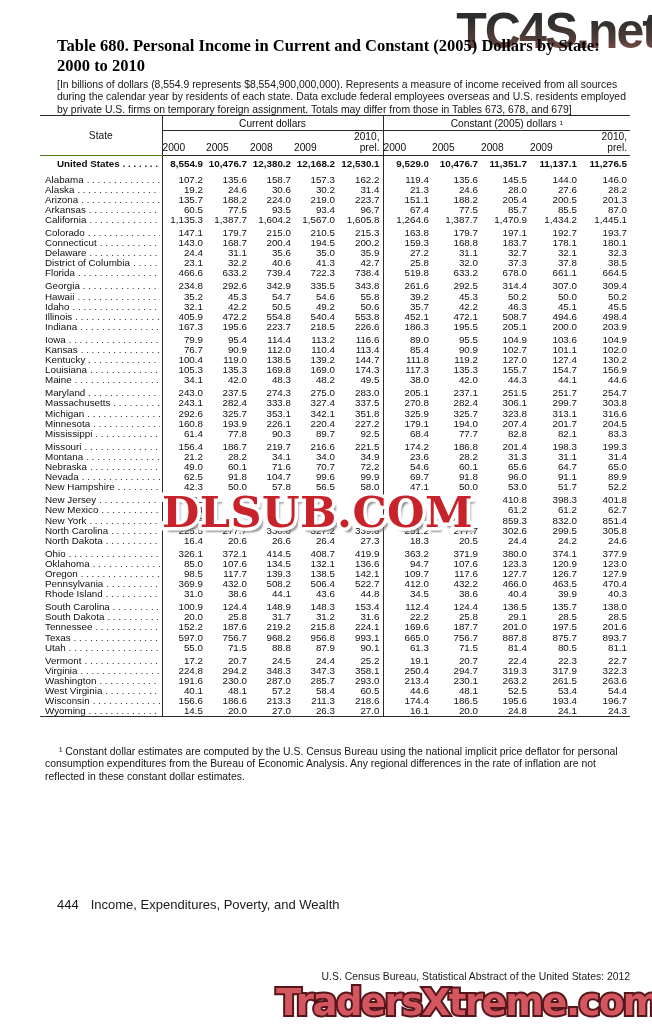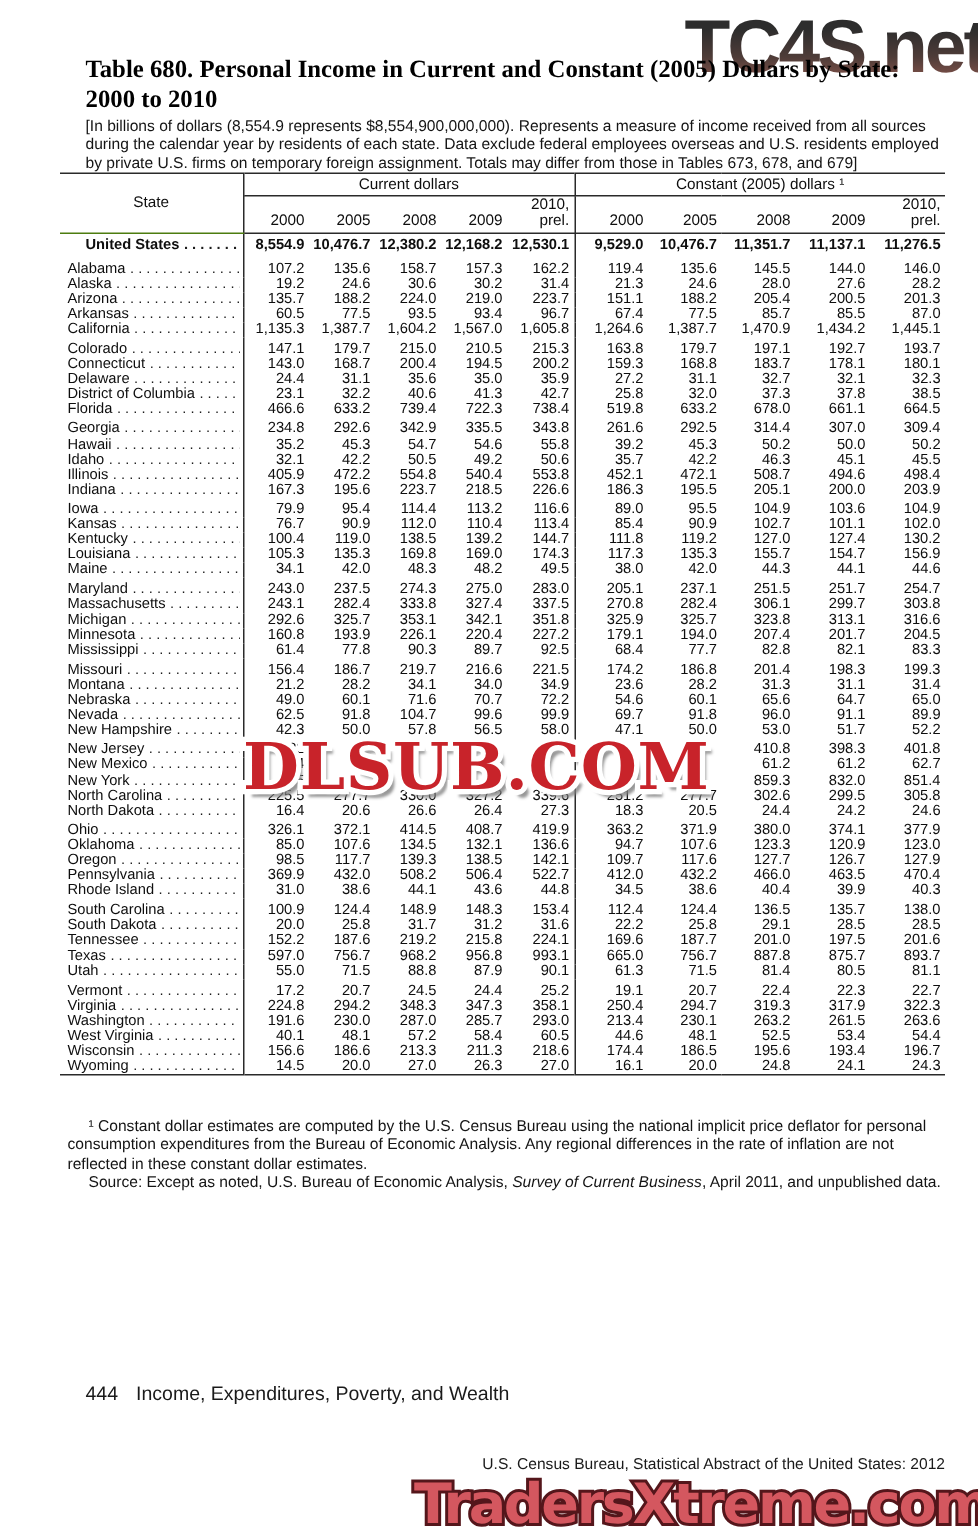--- a/index.html
+++ b/index.html
@@ -24,36 +24,36 @@
   table.inc {
     position:absolute; left:40px; top:115px; width:590px;
     border-collapse:collapse; table-layout:fixed;
     font-size:9.8px; color:#0e0e0e;
     border-top:1px solid #2a2a2a; border-bottom:1px solid #2a2a2a;
   }
   .vr { border-right:1px solid #2a2a2a; }
   th { font-weight:normal; }
   .state-h { text-align:center; vertical-align:middle; font-size:10.2px; border-bottom:1px solid #4d7c0f; }
   .gh { text-align:center; font-size:10.2px; padding:2px 0 1px 0; border-bottom:1px solid #2a2a2a; }
-  .yr { text-align:right; font-size:10.2px; vertical-align:bottom; padding:1px 3px 2px 0; border-bottom:1px solid #2a2a2a; }
+  .yr { text-align:left; font-size:10.2px; vertical-align:bottom; padding:1px 3px 2px 0; border-bottom:1px solid #2a2a2a; }
   .yr.last { text-align:right; white-space:pre-line; line-height:1.05; }
   td.num { text-align:right; padding:0 3px 0 0; line-height:10.1px; white-space:nowrap; }
   td.st  { text-align:left; padding:0 0 0 5px; line-height:10.1px; }
   .st-flex { display:flex; align-items:flex-start; }
   .nm { white-space:nowrap; }
   .leader { flex:1; overflow:hidden; white-space:nowrap; margin:0 2px 0 3px; color:#1c1c1c; }
   .leader::after { content:" . . . . . . . . . . . . . . . . . . . . . . . . . . . . . . . . . ."; }
   tbody.us td { font-weight:bold; padding-top:3px; padding-bottom:2px; }
   tbody.us td.st { padding-left:17px; }
   tbody.group tr:first-child td { padding-top:3px; }
 
   
   .footnotes { position:absolute; left:45px; top:722px; width:586px; font-size:10.4px; line-height:1.18; color:#141414;margin-top:24px; }
   .fn-indent { text-indent:14px; }
-  .footer-left { position:absolute; left:57px; top:921px; font-size:13px; color:#1a1a1a; }
+  .footer-left { position:absolute; left:57px; top:897px; font-size:13px; color:#1a1a1a; }
   .footer-left .pgnum { margin-right:12px; }
   .footer-right { position:absolute; right:22px; top:971px; font-size:10.4px; color:#1a1a1a; }
 
   
   .wm-top {
     position:absolute; top:2px; right:-5px; z-index:5; white-space:nowrap;
     font-family:"Liberation Sans", sans-serif; font-weight:bold;
     font-size:50px; letter-spacing:-2px;
     background:linear-gradient(180deg,#2d2d2d 30%,#4e3c38 62%,#8a564d 92%);
     -webkit-background-clip:text; background-clip:text; color:transparent;
@@ -1083,23 +1083,20 @@
       </tbody>
     </table>
 
   <div class="wm-mid">
     <span class="lyr stroke">DLSUB.COM</span>
     <span class="fill">DLSUB.COM</span>
   </div>
 
   <div class="footnotes">
     <div class="fn-indent">¹ Constant dollar estimates are computed by the U.S. Census Bureau using the national implicit price deflator for personal consumption expenditures from the Bureau of Economic Analysis. Any regional differences in the rate of inflation are not reflected in these constant dollar estimates.</div>
-    <div class="fn-indent">
-      <span>Source: Except as noted, U.S. Bureau of Economic Analysis, </span><i>Survey of Current Business</i><span>, April 2011, and unpublished data.</span>
-    </div>
   </div>
 
   <div class="footer-left">
     <span class="pgnum">444</span><span>Income, Expenditures, Poverty, and Wealth</span>
   </div>
   <div class="footer-right">U.S. Census Bureau, Statistical Abstract of the United States: 2012</div>
 
   <div class="wm-bot">
     <span class="lyr glow">TradersXtreme.com</span>
     <span class="lyr outline">TradersXtreme.com</span>

